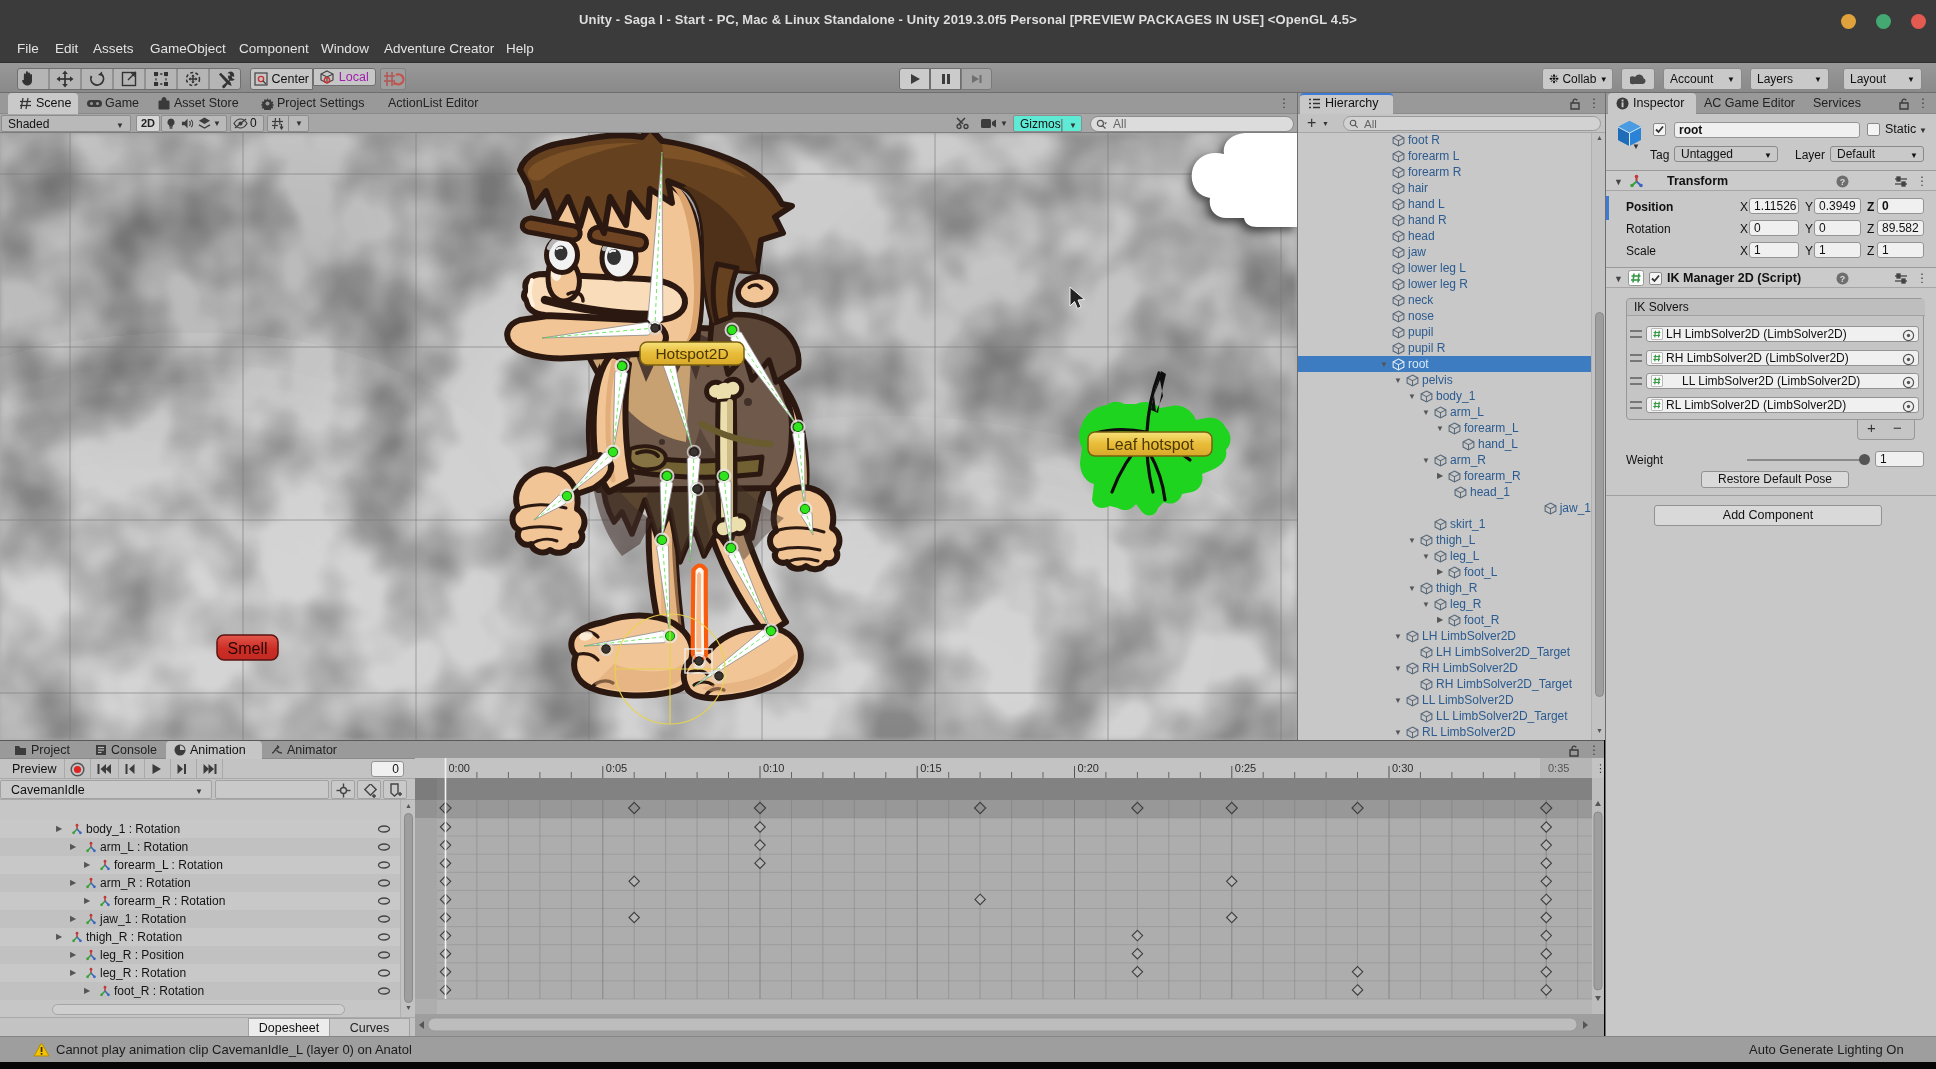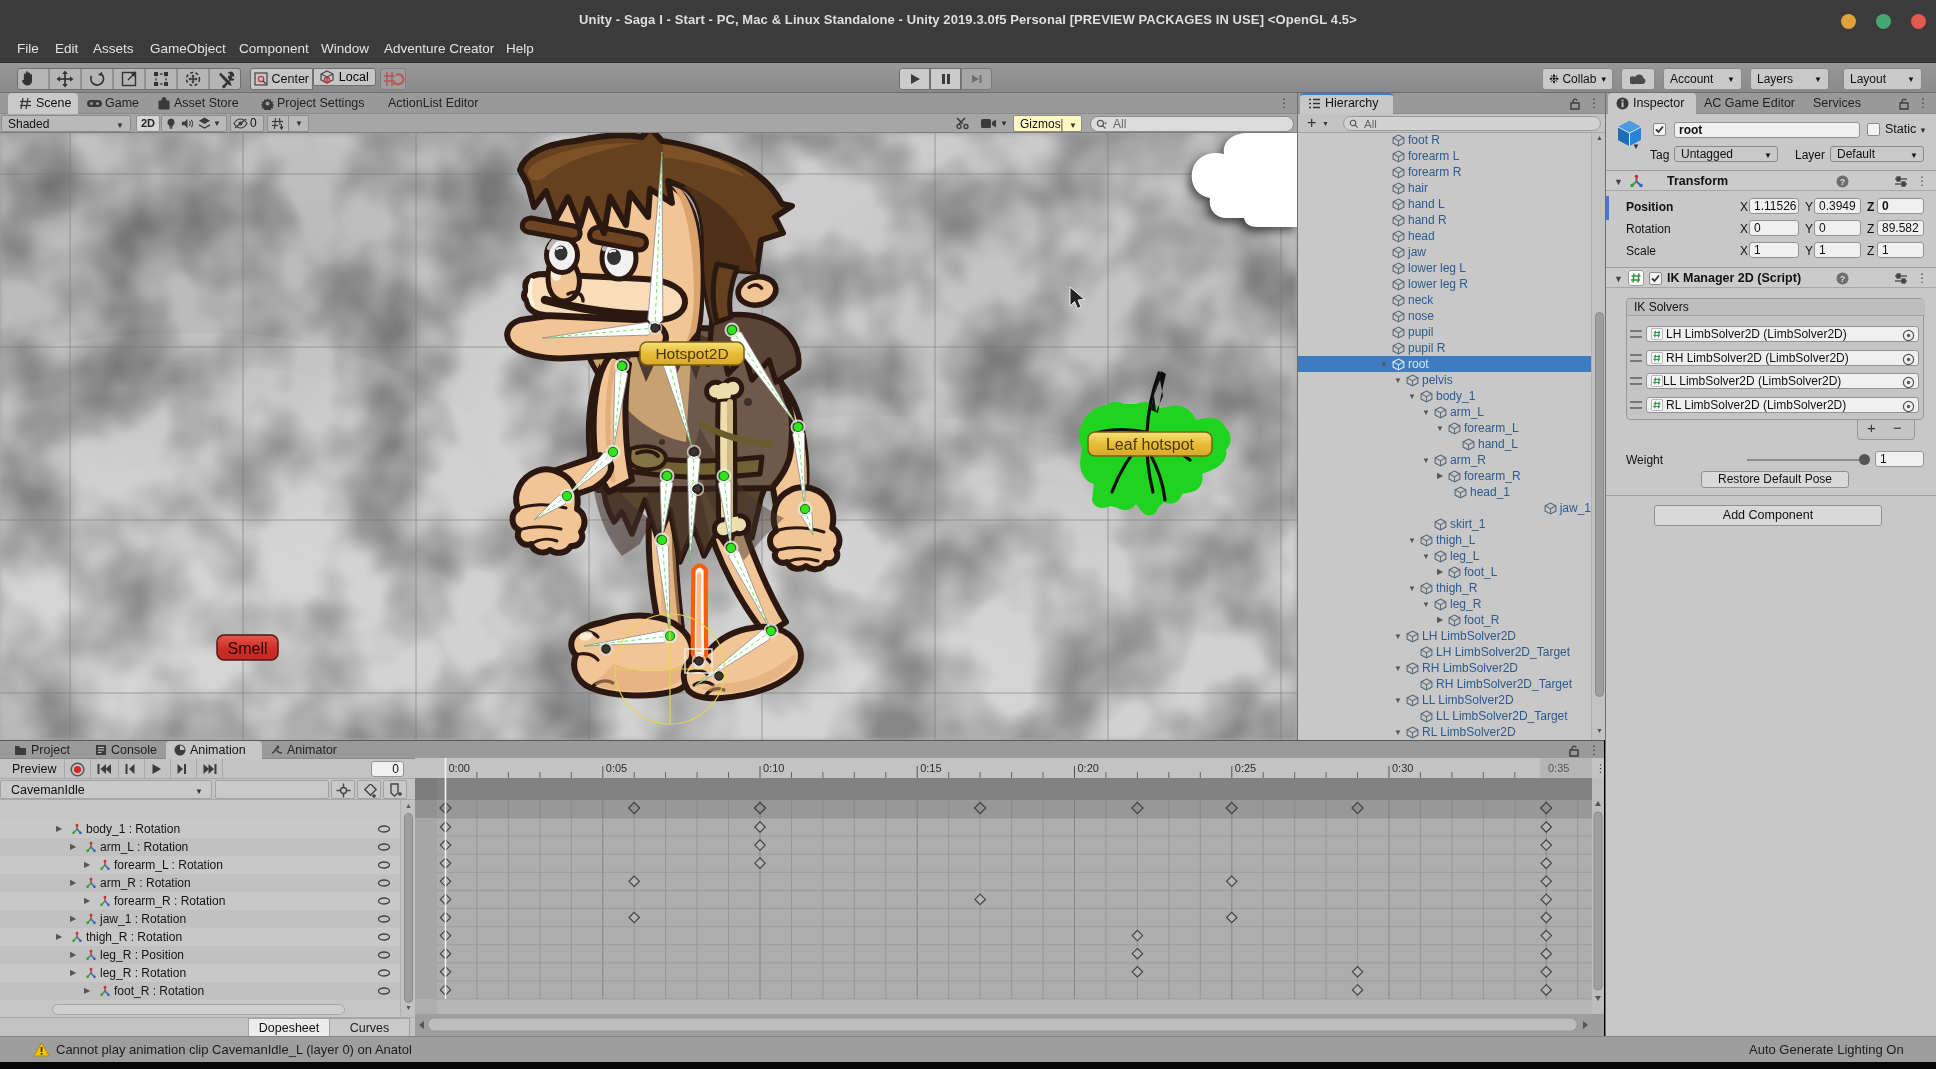--- a/index.html
+++ b/index.html
@@ -85,21 +85,21 @@
         <path d="M-7,-4.5 l1.8,-1.8 9.5,9.5 1.5,3.8 -3.8,-1.5 z"></path>
         <path d="M6.8,-6.8 a4.4,4.4 0 0 0 -5.4,1 l2.2,0.4 0.8,2.2 -2.2,-0.4 a4.4,4.4 0 0 0 1.2,4.6 l-6.8,5.4 a1.6,1.6 0 0 0 2.4,2.2 l5.2,-7 a4.4,4.4 0 0 0 4.6,-1.4 l-2.4,-0.6 -0.8,-2.4 2.6,0.6 a4.4,4.4 0 0 0 -1.4,-4.6 z"></path>
       </g>
  </svg>
 
  <div class="abs" style="left:250px;top:5px;width:63px;height:22px;background:#c6c6c6;border:1px solid #6f6f6f;border-radius:3px 0 0 3px;font-size:12.5px;color:#111;display:flex;align-items:center;justify-content:center;"><svg width="14" height="14" viewBox="0 0 14 14">
         <rect x="1" y="1" width="12" height="12" fill="none" stroke="#444" stroke-width="1.2"></rect>
         <circle cx="7" cy="7" r="2.6" fill="none" stroke="#c33" stroke-width="1.4"></circle>
         <line x1="8.8" y1="8.8" x2="12" y2="12" stroke="#444" stroke-width="1.3"></line>
       </svg>&nbsp;Center</div>
- <div class="abs" style="left:313px;top:5px;width:63px;height:18px;background:#c6c6c6;border:1px solid #6f6f6f;border-radius:0 3px 3px 0;font-size:12.5px;color:#000000;display:flex;align-items:center;justify-content:center;"><svg width="15" height="14" viewBox="0 0 15 14">
+ <div class="abs" style="left:313px;top:5px;width:63px;height:18px;background:#c6c6c6;border:1px solid #6f6f6f;border-radius:0 3px 3px 0;font-size:12.5px;color:#a21caf;display:flex;align-items:center;justify-content:center;"><svg width="15" height="14" viewBox="0 0 15 14">
         <path d="M7,1 L13,4 L13,10 L7,13 L1,10 L1,4 Z" fill="none" stroke="#444" stroke-width="1.2"></path>
         <path d="M1,4 L7,7 L13,4 M7,7 L7,13" fill="none" stroke="#444" stroke-width="1.1"></path>
         <circle cx="7" cy="10" r="2.6" fill="none" stroke="#c33" stroke-width="1.5"></circle>
       </svg>&nbsp;Local</div>
  <div class="abs" style="left:380px;top:5px;width:26px;height:22px;background:#9e9e9e;border:1px solid #808080;border-radius:3px;"><svg width="24" height="20" viewBox="0 0 24 20">
         <g stroke="#b05a55" stroke-width="1.6">
           <line x1="6" y1="3" x2="6" y2="17"></line>
           <line x1="11" y1="3" x2="11" y2="17"></line>
           <line x1="3" y1="7" x2="14" y2="7"></line>
           <line x1="3" y1="12" x2="14" y2="12"></line>
@@ -216,21 +216,21 @@
  <svg class="abs" style="left:956px;top:3px;" width="15" height="13" viewBox="0 0 15 13">
       <path d="M1,1 l6,6 m2,-6 l-6,6" stroke="#3c3c3c" stroke-width="1.5"></path>
       <circle cx="3" cy="9.5" r="2" fill="none" stroke="#3c3c3c" stroke-width="1.3"></circle>
       <circle cx="10" cy="9.5" r="2" fill="none" stroke="#3c3c3c" stroke-width="1.3"></circle>
     </svg>
  <svg class="abs" style="left:981px;top:4px;" width="16" height="11" viewBox="0 0 16 11">
       <rect x="0" y="1" width="10" height="9" rx="1.5" fill="#3c3c3c"></rect>
       <path d="M11,4 l4,-2.5 v8 l-4,-2.5 z" fill="#3c3c3c"></path>
     </svg>
  <span class="abs" style="left:1000px;top:5px;font-size:8px;color:#333;">▼</span>
- <div class="abs" style="left:1013px;top:1px;width:69px;height:17px;background:#fef9c3;border:1px solid #8d8d8d;border-radius:2px;">
+ <div class="abs" style="left:1013px;top:1px;width:69px;height:17px;background:#5eead4;border:1px solid #8d8d8d;border-radius:2px;">
   <span class="lbl" style="left:6px;top:1px;font-size:12px;">Gizmos</span>
   <span class="abs" style="right:17px;top:1px;color:#777;">|</span>
   <span class="abs" style="right:4px;top:5px;font-size:8px;color:#333;">▼</span>
  </div>
  <div class="abs" style="left:1090px;top:1.5px;width:204px;height:16px;background:#dcdcdc;border:1px solid #8d8d8d;border-radius:8px;">
   <svg class="abs" style="left:5px;top:2px;" width="11" height="11" viewBox="0 0 11 11">
         <circle cx="4.4" cy="4.4" r="3" fill="none" stroke="#555" stroke-width="1.2"></circle>
         <line x1="6.8" y1="6.8" x2="9.5" y2="9.5" stroke="#555" stroke-width="1.2"></line>
         <path d="M8,3.5 l3,0 -1.5,2 z" fill="#555"></path>
       </svg>
@@ -927,21 +927,21 @@
     <div class="fld" style="left:40px;top:280.0px;width:273px;">
       <svg width="12" height="12" viewBox="0 0 16 16" style="flex:none;">
         <rect x="0.5" y="0.5" width="15" height="15" rx="2" fill="#fdfdfd" stroke="#999"></rect>
         <g stroke="#3a9a4a" stroke-width="1.6">
           <line x1="6" y1="3.5" x2="5" y2="12.5"></line>
           <line x1="11" y1="3.5" x2="10" y2="12.5"></line>
           <line x1="3.5" y1="6" x2="12.5" y2="6"></line>
           <line x1="3" y1="10" x2="12" y2="10"></line>
         </g>
       </svg>
-      <span style="margin-left:0;text-align:right;">LL LimbSolver2D (LimbSolver2D)</span>
+      <span style="margin-left:19px;text-align:right;">LL LimbSolver2D (LimbSolver2D)</span>
       <svg width="13" height="13" viewBox="0 0 14 14" style="position:absolute;right:3px;top:2px;">
         <circle cx="7" cy="7" r="5.5" fill="none" stroke="#555" stroke-width="1.3"></circle>
         <circle cx="7" cy="7" r="1.8" fill="#555"></circle>
       </svg>
     </div>
 <div class="abs" style="left:24px;top:307.5px;width:12px;height:8px;border-top:2px solid #777;border-bottom:2px solid #777;"></div>
     <div class="fld" style="left:40px;top:303.5px;width:273px;">
       <svg width="12" height="12" viewBox="0 0 16 16" style="flex:none;">
         <rect x="0.5" y="0.5" width="15" height="15" rx="2" fill="#fdfdfd" stroke="#999"></rect>
         <g stroke="#3a9a4a" stroke-width="1.6">

